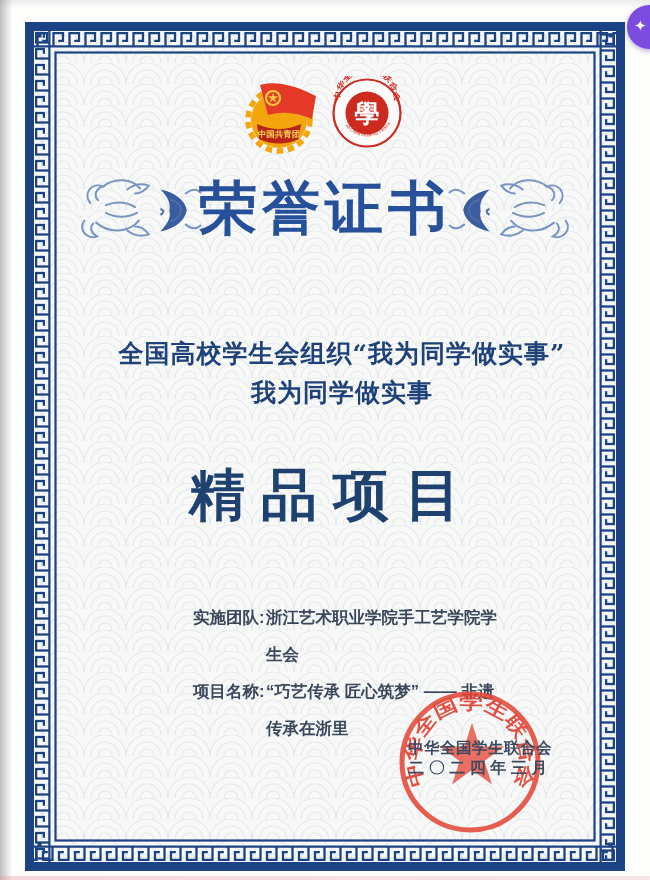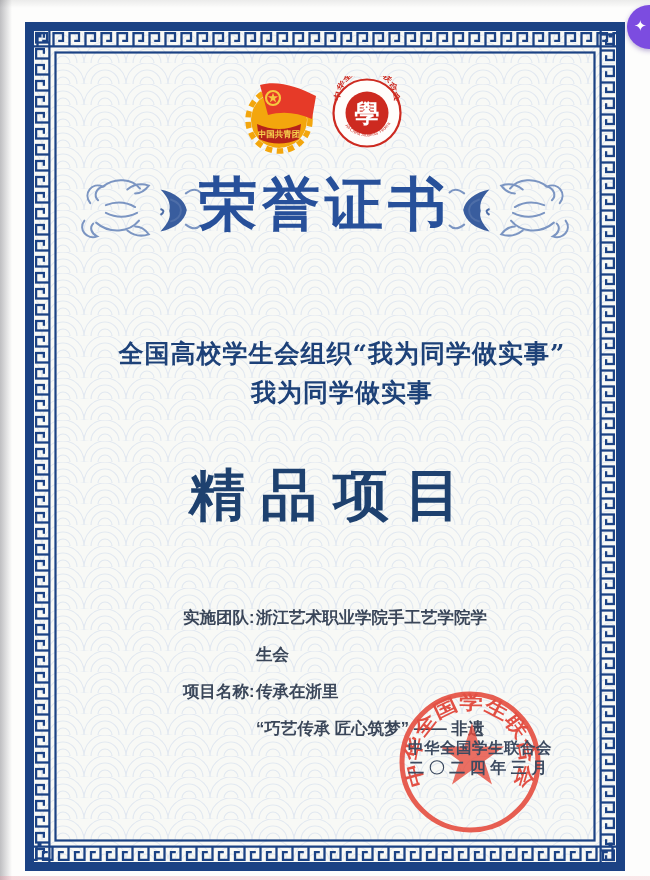--- a/index.html
+++ b/index.html
@@ -11,21 +11,21 @@
     background:linear-gradient(to right,rgba(115,115,122,.45),rgba(115,115,122,0));pointer-events:none;}
   .edge-shadow-top{position:absolute;left:0;top:0;width:100%;height:8px;
     background:linear-gradient(to bottom,rgba(0,0,0,.07),rgba(0,0,0,0));pointer-events:none;}
   .edge-pink-bottom{position:absolute;left:0;bottom:0;width:100%;height:4px;
     background:linear-gradient(to right,rgba(236,150,165,.38),rgba(236,150,165,.22));pointer-events:none;}
   svg.layer{position:absolute;pointer-events:none;}
   .border-art{left:0;top:0;}
 
   .title{
     position:absolute;left:0;right:0;top:174px;height:70px;line-height:70px;
-    text-align:center;font-family:Liberation Mono, monospace;
+    text-align:center;font-family:Liberation Serif, serif;
     font-weight:bold;font-size:58px;letter-spacing:5px;color:#27509a;
   }
   .flourish{position:absolute;top:170px;width:128px;height:78px;}
   .flourish.left{left:76px;}
   .flourish.right{left:446px;transform:scaleX(-1);}
 
   .event-lines{
     position:absolute;left:0;right:0;top:334px;text-align:center;
     font-family:"DejaVu Serif","Liberation Serif",serif;
     font-weight:bold;font-size:25px;line-height:39px;letter-spacing:1px;color:#1d4178;
@@ -36,21 +36,21 @@
     position:absolute;left:0;right:0;top:446px;height:96px;line-height:96px;
     text-align:center;font-family:"DejaVu Serif","Liberation Serif",serif;
     font-weight:bold;font-size:56px;letter-spacing:16px;text-indent:16px;color:#1e416f;
   }
 
   .details{
     position:absolute;left:183px;top:599px;width:330px;
     font-size:16.5px;line-height:37px;font-weight:600;color:#3a4659;
   }
   .detail{display:flex;}
-  .dlabel{flex:none;width:73px;}
+  .dlabel{flex:none;width:73px;margin-left:10px;}
   .dvalue span{display:block;}
 
   .seal-svg{left:398px;top:690px;}
   .signature{
     position:absolute;left:396px;top:739px;width:168px;text-align:center;
     font-weight:bold;color:#3c4a60;
   }
   .sig-org{display:block;font-size:15.5px;line-height:17px;letter-spacing:.5px;}
   .sig-date{display:block;font-size:16px;line-height:19px;letter-spacing:4.5px;margin-top:2px;}
 
@@ -192,22 +192,22 @@
     <div class="detail">
       <span class="dlabel">实施团队:</span>
       <span class="dvalue">
         <span>浙江艺术职业学院手工艺学院学</span>
         <span>生会</span>
       </span>
     </div>
     <div class="detail">
       <span class="dlabel">项目名称:</span>
       <span class="dvalue">
+        <span>“巧艺传承 匠心筑梦” —— 非遗</span>
         <span>传承在浙里</span>
-        <span>“巧艺传承 匠心筑梦” —— 非遗</span>
       </span>
     </div>
   </div>
 
   <svg class="layer seal-svg" width="150" height="148" viewBox="0 0 150 148">
     <defs>
       <path id="sealArc" d="M30.2 99.3 A51 51 0 1 1 113.8 99.3" fill="none"></path>
     </defs>
     <g opacity="0.88">
       <circle cx="72" cy="72" r="68" fill="none" stroke="#e5493b" stroke-width="5"></circle>

